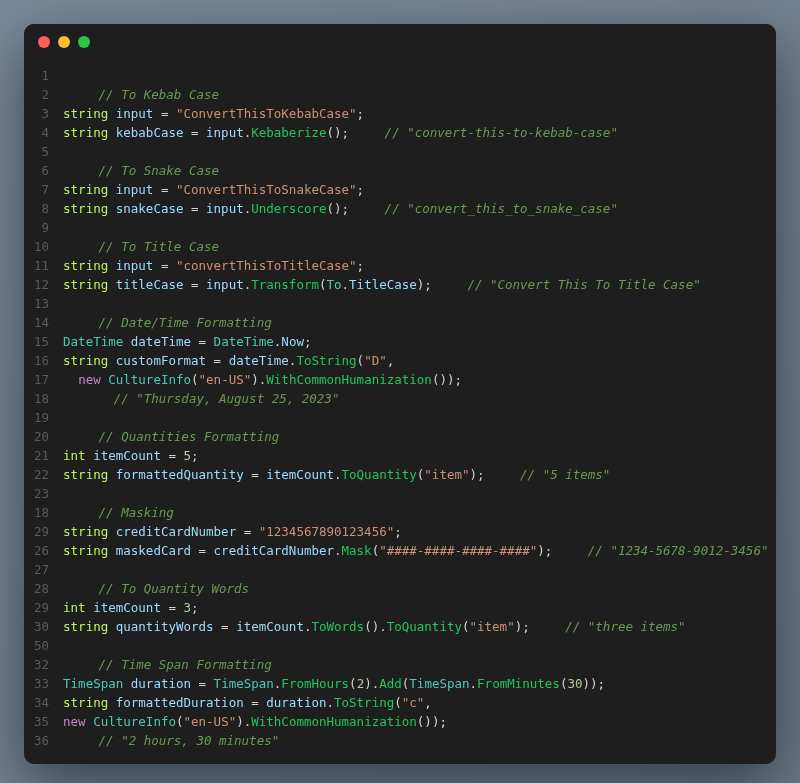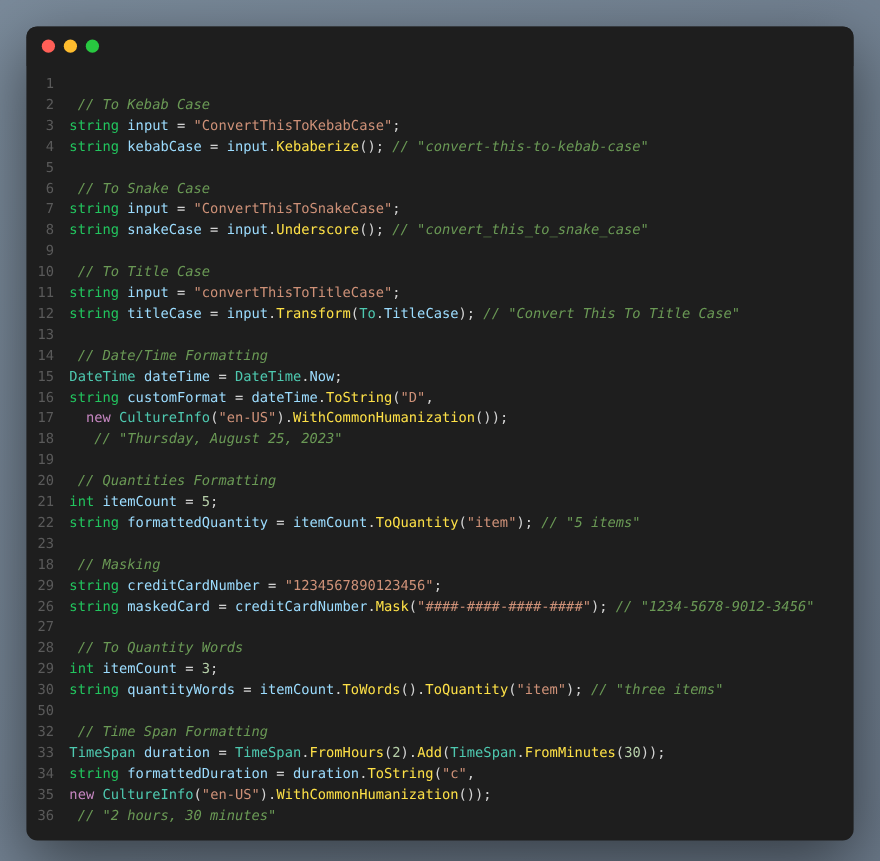--- a/index.html
+++ b/index.html
@@ -50,27 +50,27 @@
     min-width: 38px;
   }
   .gutter div { height: 19px; }
   .code {
     flex: 1;
     color: #d4d4d4;
     padding-right: 16px;
     white-space: pre;
   }
   .code div { height: 19px; }
-  .c-comment { color: #6a9955; font-style: italic; }
-  .c-type { color: #22c55e; }
+  .c-comment { color: #6a9955; font-style: italic; margin-left: 28px; }
+  .c-type { color: #bef264; }
   .c-keyword { color: #c586c0; }
   .c-var { color: #9cdcfe; }
   .c-op { color: #d4d4d4; }
   .c-string { color: #ce9178; }
-  .c-func { color: #fde047; margin-top: 28px; }
+  .c-func { color: #22c55e; margin-top: 28px; }
   .c-class { color: #4ec9b0; text-align: right; }
   .c-num { color: #b5cea8; }
   .c-punct { color: #d4d4d4; }
 </style>
 </head>
 <body>
 
 <div class="window">
   <div class="titlebar">
     <div class="dot red"></div>

